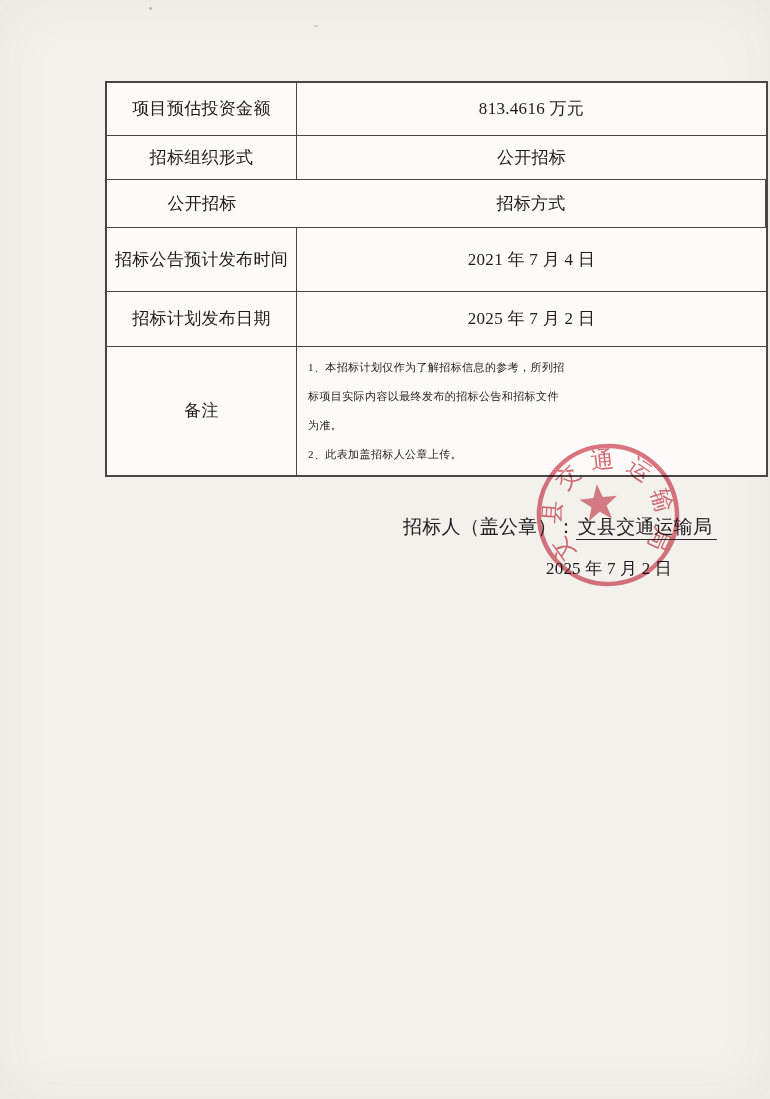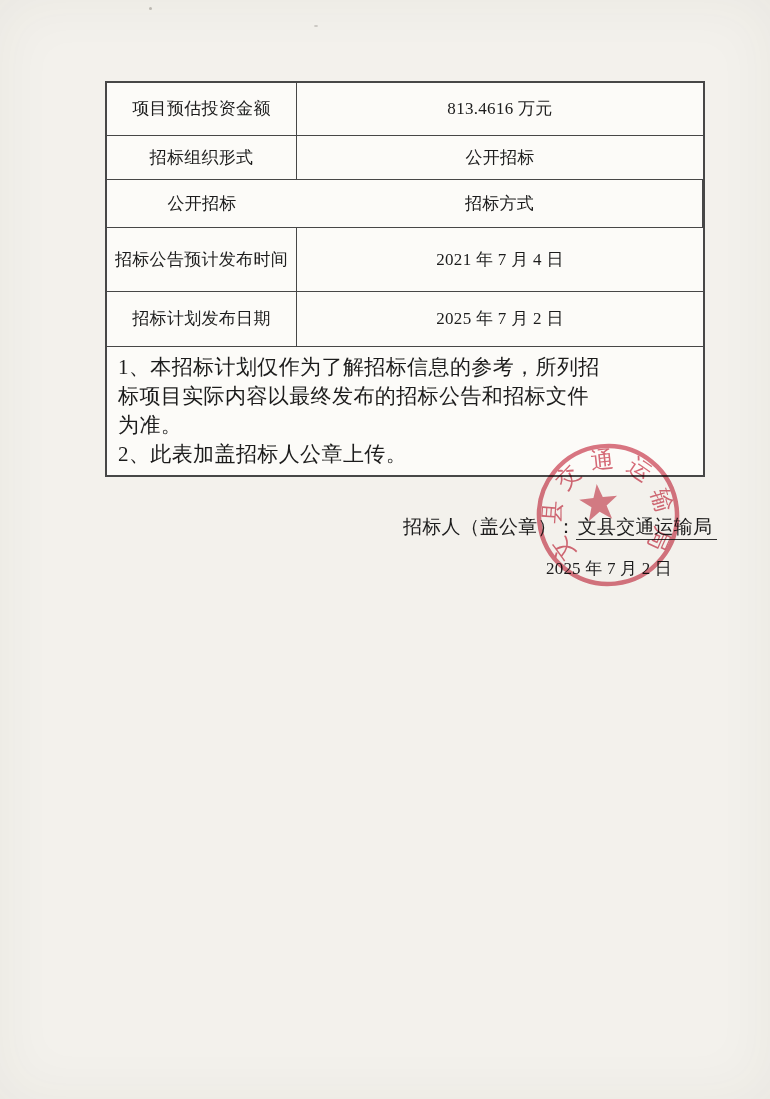--- a/index.html
+++ b/index.html
@@ -18,39 +18,39 @@
     color:var(--text);
     overflow:hidden;
     box-shadow:inset 0 0 60px rgba(60,50,40,.05);
   }
   .speck{position:absolute;background:#9a958d;border-radius:50%;}
   .speck.s1{left:149px;top:7px;width:3px;height:3px;opacity:.6;}
   .speck.s2{left:314px;top:25px;width:4px;height:2px;opacity:.45;}
 
   
   .bid-table{
-    position:absolute;left:105px;top:81px;width:600px;height:396px;
+    position:absolute;left:105px;top:81px;width:663px;height:396px;
     display:grid;
     grid-template-columns:190px 1fr;
     grid-template-rows:53px 44px 48px 64px 55px auto;
     background:var(--cell-bg);
     border:2px solid var(--border);
   }
   .cell{
     display:flex;align-items:center;justify-content:center;
     font-size:17px;line-height:1.25;
     border-bottom:1.5px solid var(--border);
     letter-spacing:.3px;
   }
   .cell.label{border-right:1.5px solid var(--border);}
   .cell.last{border-bottom:none;}
   .cell.remark{
     flex-direction:column;align-items:flex-start;justify-content:center;
     padding:4px 8px 4px 11px;
-    font-size:21px;
+    font-size:11px;
   }
   .remark-line{white-space:nowrap;line-height:29px;letter-spacing:.4px;}
 
   
   .signer{
     position:absolute;left:403px;top:517px;
     font-size:19px;line-height:19px;white-space:nowrap;letter-spacing:.2px;
   }
   .signer-name{
     border-bottom:1.5px solid #2e2e2e;
@@ -93,20 +93,21 @@
 
     <div class="cell value">公开招标</div>
     <div class="cell label">招标方式</div>
 
     <div class="cell label">招标公告预计发布时间</div>
     <div class="cell value">2021 年 7 月 4 日</div>
 
     <div class="cell label">招标计划发布日期</div>
     <div class="cell value">2025 年 7 月 2 日</div>
 
+    <div class="cell label last">备注</div>
     <div class="cell remark last">
       <div class="remark-line">1、本招标计划仅作为了解招标信息的参考，所列招</div>
       <div class="remark-line">标项目实际内容以最终发布的招标公告和招标文件</div>
       <div class="remark-line">为准。</div>
       <div class="remark-line">2、此表加盖招标人公章上传。</div>
     </div>
   </div>
 
   <div class="signer"><span>招标人（盖公章）：</span><span class="signer-name">文县交通运输局</span></div>
 

